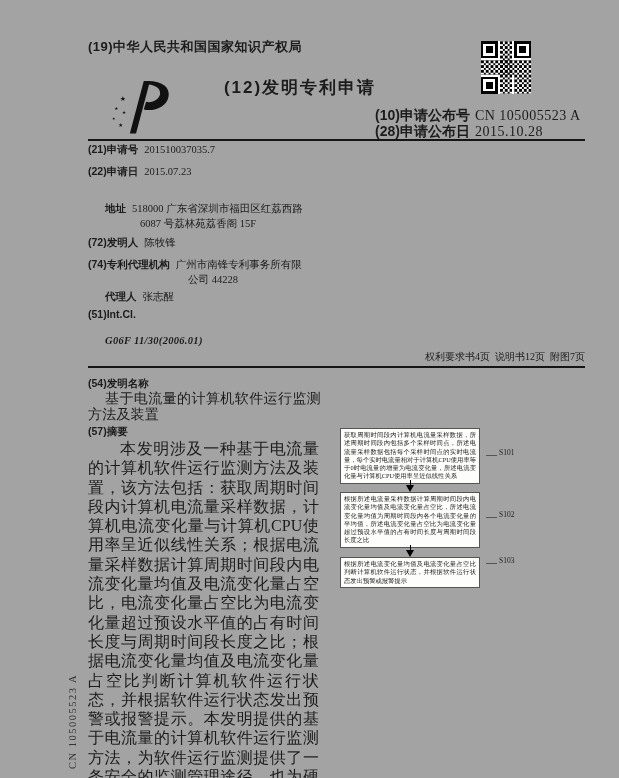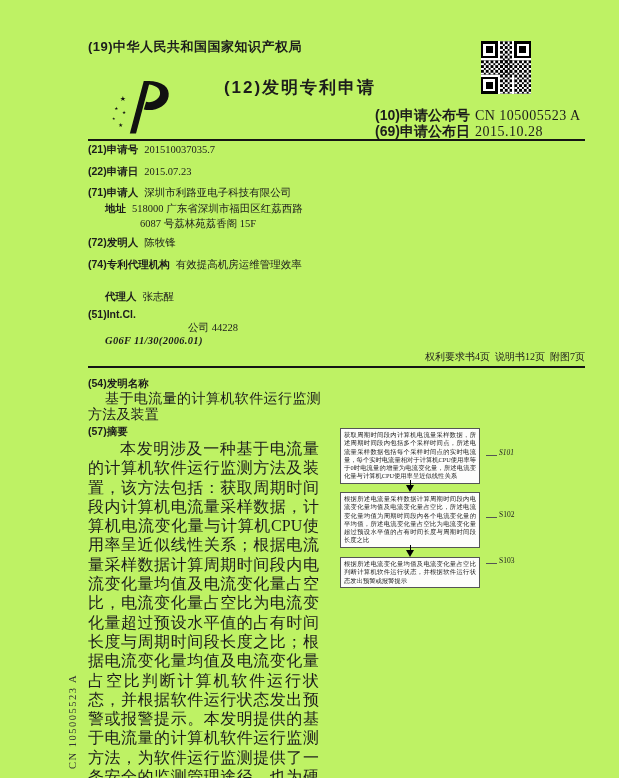--- a/index.html
+++ b/index.html
@@ -1,18 +1,18 @@
 <!DOCTYPE html>
 <html><head>
 <meta charset="utf-8">
 <style>
   html,body{margin:0;padding:0;background:#e9e9e9;}
   .page{
     position:relative;width:619px;height:778px;margin:0 auto;
-    background:#bef264;color:#1c1c1c;overflow:hidden;
+    background:#a3a3a3;color:#1c1c1c;overflow:hidden;
     font-family:"Liberation Serif","DejaVu Serif",serif;
   }
   .abs{position:absolute;}
   .sans{font-family:"Liberation Sans","DejaVu Sans",sans-serif;}
   .b{font-weight:bold;}
   .rule{position:absolute;left:88px;width:497px;height:2px;background:#151515;}
   
   .authority{left:88px;top:38px;font-size:13px;letter-spacing:.5px;}
   .doc-type{left:130px;top:76px;width:340px;text-align:center;font-size:17px;letter-spacing:2px;}
   .logo{left:112px;top:74px;}
@@ -37,21 +37,21 @@
         background:#fdfdfc;}
   .fbox1{top:0;}
   .fbox2{top:64px;}
   .fbox3{top:129px;}
   .farrow{position:absolute;left:66px;width:9px;}
   .farrow .stem{margin:0 auto;width:1px;height:5px;background:#000;}
   .farrow .tri{width:0;height:0;border-left:4.5px solid transparent;border-right:4.5px solid transparent;border-top:7px solid #000;}
   .farrow1{top:52px;} .farrow2{top:117px;}
   .steplabel{position:absolute;font-size:7.5px;color:#222;font-family:"Liberation Serif",serif;white-space:nowrap;}
   .steplabel::before{content:"";display:inline-block;width:11px;height:4px;border-bottom:1px solid #555;margin-right:2px;vertical-align:middle;}
-  .slab1{left:146px;top:20px;font-style:italic;} .slab2{left:146px;top:82px;} .slab3{left:146px;top:128px;}
+  .slab1{left:146px;top:20px;} .slab2{left:146px;top:82px;} .slab3{left:146px;top:128px;}
   
   .side-code{left:67px;top:769px;transform-origin:0 0;transform:rotate(-90deg);
     font-size:10.5px;letter-spacing:1.5px;color:#333;white-space:nowrap;}
 </style>
 </head>
 <body>
 
 <div class="page">
 
   <div class="abs authority sans b">(19)中华人民共和国国家知识产权局</div>
@@ -91,47 +91,44 @@
       <rect x="0" y="15" width="7" height="7" fill="#000"></rect>
       <rect x="1" y="16" width="5" height="5" fill="#fff"></rect>
       <rect x="2" y="17" width="3" height="3" fill="#000"></rect>
     </svg>
   </div>
 
   <div class="abs publine" style="top:107px;">
     <span class="lab">(10)申请公布号</span><span class="val">CN 105005523 A</span>
   </div>
   <div class="abs publine" style="top:123px;">
-    <span class="lab">(69)申请公布日</span><span class="val">2015.10.28</span>
+    <span class="lab">(28)申请公布日</span><span class="val">2015.10.28</span>
   </div>
 
   <div class="rule" style="top:139px;"></div>
 
   <div class="frow" style="left:88px;top:143px;">
     <span class="lab">(21)申请号</span><span class="val">201510037035.7</span>
   </div>
   <div class="frow" style="left:88px;top:165px;">
     <span class="lab">(22)申请日</span><span class="val">2015.07.23</span>
-  </div>
-  <div class="frow" style="left:88px;top:186px;">
-    <span class="lab">(71)申请人</span><span class="val">深圳市利路亚电子科技有限公司</span>
   </div>
   <div class="frow" style="left:105px;top:202px;">
     <span class="lab">地址</span><span class="val">518000 广东省深圳市福田区红荔西路</span>
   </div>
   <div class="frow" style="left:140px;top:217px;">
     <span>6087 号荔林苑荔香阁 15F</span>
   </div>
   <div class="frow" style="left:88px;top:236px;">
     <span class="lab">(72)发明人</span><span class="val">陈牧锋</span>
   </div>
   <div class="frow" style="left:88px;top:258px;">
-    <span class="lab">(74)专利代理机构</span><span class="val">有效提高机房运维管理效率</span>
+    <span class="lab">(74)专利代理机构</span><span class="val">广州市南锋专利事务所有限</span>
   </div>
-  <div class="frow" style="left:188px;top:273px;margin-top:48px;">
+  <div class="frow" style="left:188px;top:273px;">
     <span>公司 44228</span>
   </div>
   <div class="frow" style="left:105px;top:290px;">
     <span class="lab">代理人</span><span class="val">张志醒</span>
   </div>
   <div class="frow" style="left:88px;top:308px;">
     <span class="lab">(51)Int.Cl.</span>
   </div>
   <div class="frow" style="left:105px;top:323px;margin-top:12px;">
     <span class="intcl-val">G06F 11/30(2006.01)</span>

